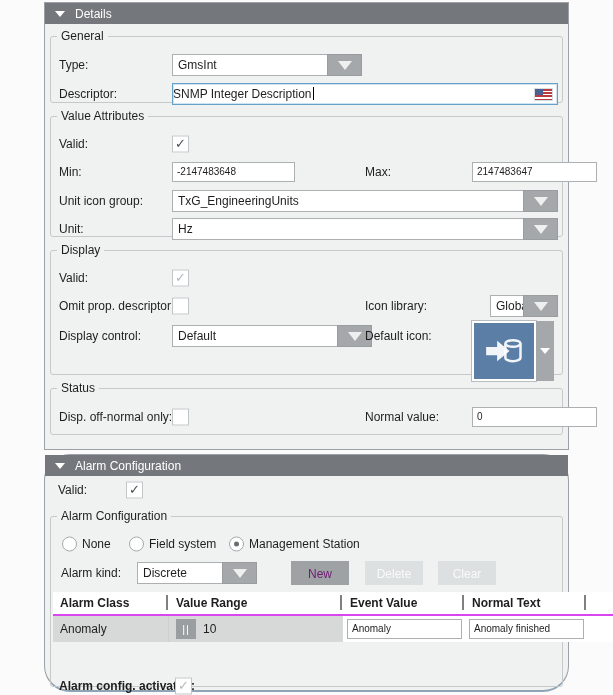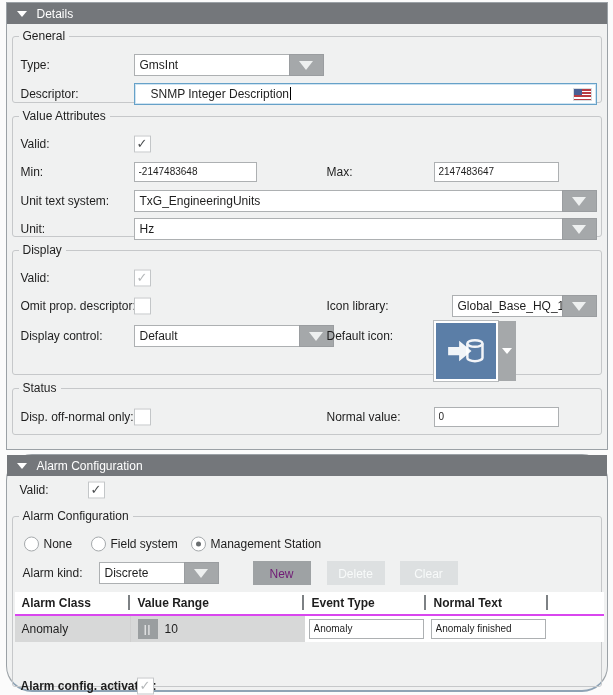--- a/index.html
+++ b/index.html
@@ -1,21 +1,21 @@
 <!DOCTYPE html>
 <html><head>
 <meta charset="utf-8">
 <style>
   html,body{margin:0;padding:0;}
   body{
     width:613px;height:695px;background:#fbfbfb;
     font-family:"Liberation Sans","DejaVu Sans",sans-serif;
     font-size:12px;color:#1e1e1e;overflow:hidden;
   }
-  .root{position:relative;width:602px;margin:2px auto 0;}
+  .root{position:relative;width:525px;margin:2px auto 0;}
   .panel{background:#f0f1f1;border:1px solid #9ba1a6;margin-bottom:4px;}
   .panel-hdr{
     height:21px;background:#74777b;color:#fff;display:flex;align-items:center;
     padding-left:10px;font-size:12px;
   }
   .tri-down{
     width:0;height:0;border-left:5px solid transparent;border-right:5px solid transparent;
     border-top:6px solid #fff;display:inline-block;margin-right:10px;
   }
   fieldset{
@@ -28,21 +28,21 @@
   .lbl{left:8px;white-space:nowrap;}
   .lbl2{left:314px;white-space:nowrap;}
   .bold{font-weight:bold;}
 
   
   .tbox,input.tbox{
     background:#fff;border:1px solid #adb0b2;height:18px;line-height:18px;
     padding:0 4px;font-family:inherit;font-size:10px;color:#1e1e1e;box-sizing:content-box;
   }
   input.tbox{height:18px;}
-  .tbox-div{background:#fff;border:1px solid #adb0b2;height:20px;line-height:20px;padding:0 16px;position:absolute;}
+  .tbox-div{background:#fff;border:1px solid #adb0b2;height:20px;line-height:20px;padding:0 0;position:absolute;}
   .focused{border:1px solid #66a1c8;box-shadow:0 0 0 1px #cfe4f2 inset;}
   .caret{display:inline-block;width:1px;height:13px;background:#000;vertical-align:-2px;margin-left:1px;}
 
   
   .dd{display:flex;height:22px;}
   .dd-text{
     background:#fff;border:1px solid #adb0b2;border-right:none;flex:1;
     line-height:20px;padding:0 5px;white-space:nowrap;overflow:hidden;
   }
   .dd-btn{
@@ -166,21 +166,21 @@
             <span class="mark">✓</span>
           </div>
       </div>
       <div class="frow" style="height:30px;">
         <span class="lbl">Min:</span>
         <input class="tbox" style="left: 121px; width: 113px;" value="-2147483648">
         <span class="lbl2">Max:</span>
         <input class="tbox" style="left: 421px; width: 115px;" value="2147483647">
       </div>
       <div class="frow" style="height:28px;">
-        <span class="lbl">Unit text system:</span>
+        <span class="lbl">Unit icon group:</span>
         <div class="dd" style="left:121px;right:4px;">
           <span class="dd-text">TxG_EngineeringUnits</span>
           <span class="dd-btn">
               <span class="tri"></span>
             </span>
         </div>
       </div>
       <div class="frow" style="height:28px;">
         <span class="lbl">Unit:</span>
         <div class="dd" style="left:121px;right:4px;">
@@ -293,21 +293,21 @@
         <button class="btn primary" style="left:240px;width:58px;">New</button>
         <button class="btn disabled" style="left:314px;width:58px;">Delete</button>
         <button class="btn disabled" style="left:387px;width:58px;">Clear</button>
       </div>
 
       <div class="frow" style="height:78px;">
         <div class="tbl" style="transform:none;top:3px;">
           <div class="trow hdr">
             <div class="tc c1 sep">Alarm Class</div>
             <div class="tc c2 sep">Value Range</div>
-            <div class="tc c3 sep">Event Type</div>
+            <div class="tc c3 sep">Event Value</div>
             <div class="tc c4 sep">Normal Text</div>
             <div class="tc c5"></div>
           </div>
           <div class="trow r2">
             <div class="tc c1">Anomaly</div>
             <div class="tc c2">
               <span class="vr-btn">||</span>
               <span>10</span>
             </div>
             <div class="tc c3">

